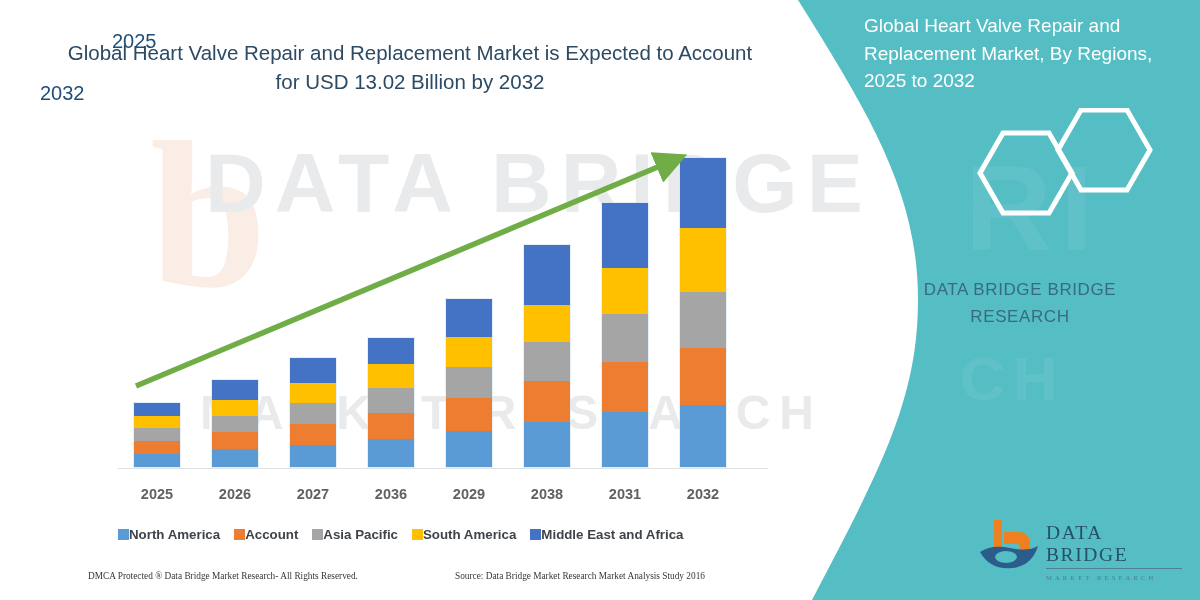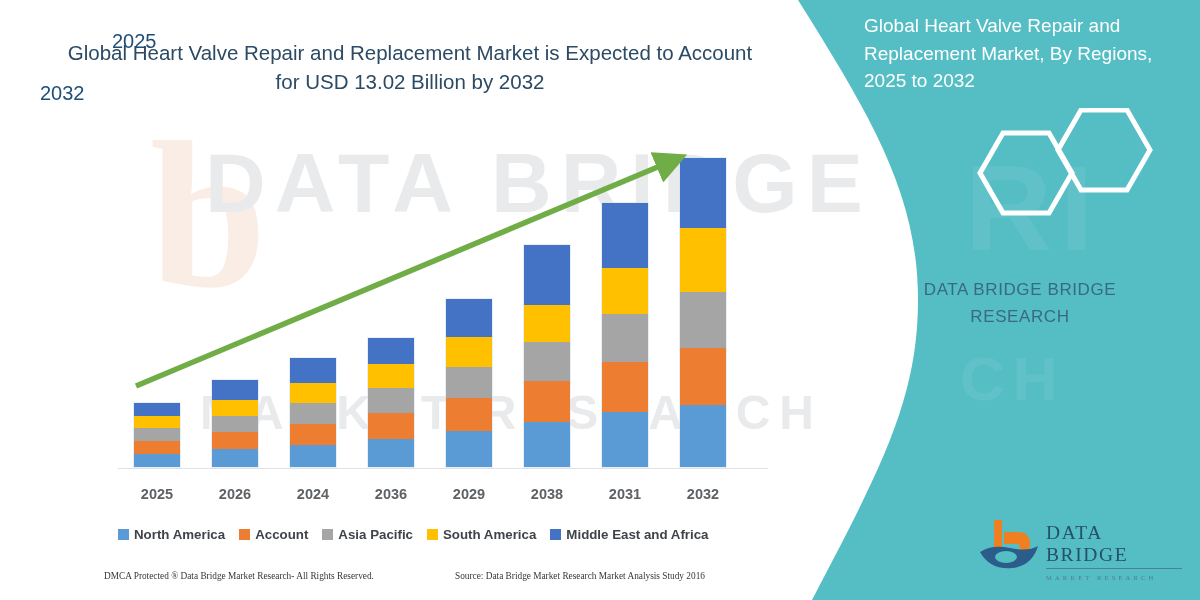--- a/index.html
+++ b/index.html
@@ -64,31 +64,31 @@
   #x-labels .xl {
     width: 78px; text-align: center; font-size: 14.5px;
     font-weight: bold; color: #5e6266;
   }
 
   
   #legend {
     position: absolute; left: 118px; bottom: 58px; width: 660px;
     display: flex; align-items: center; gap: 14px; z-index: 6;
   }
-  .lg-item { display: flex; align-items: center; gap: 5px; }
+  .lg-item { display: flex; align-items: center; }
   .lg-swatch { width: 11px; height: 11px; display: inline-block; }
   .lg-label { font-size: 13.3px; font-weight: bold; color: #3f444a; white-space: nowrap; }
 
   
   .footer-txt {
     position: absolute; bottom: 19px; z-index: 6;
     font-size: 9.3px; color: #35373a;
     font-family: "Liberation Serif", serif; white-space: nowrap;
   }
-  #footer-dmca { left: 104px; text-align: right; }
+  #footer-dmca { left: 88px; text-align: right; }
   #footer-source { left: 455px; }
 
   
   #panel-title {
     position: absolute; right: 26px; top: 12px; width: 310px;
     color: #ffffff; font-size: 19px;
     line-height: 1.45; z-index: 7;
   }
   #hexes { position: absolute; right: 20px; top: 108px; width: 220px; height: 130px; z-index: 7; }
   .hex-label {
@@ -199,21 +199,21 @@
         <path d="M0,0 L6,3 L0,6 Z" fill="#70ad47"></path>
       </marker>
     </defs>
     <line x1="136" y1="386" x2="672" y2="161" stroke="#70ad47" stroke-width="5.5" marker-end="url(#ah)"></line>
   </svg>
 
   <div id="axis-line"></div>
   <div id="x-labels">
       <div class="xl">2025</div>
       <div class="xl">2026</div>
-      <div class="xl">2024</div>
+      <div class="xl">2027</div>
       <div class="xl">2036</div>
       <div class="xl">2029</div>
       <div class="xl">2038</div>
       <div class="xl">2031</div>
       <div class="xl">2032</div>
     </div>
   <div id="legend">
       <div class="lg-item">
         <span class="lg-swatch" style="background: rgb(91, 155, 213);"></span>
         <span class="lg-label">North America</span>

